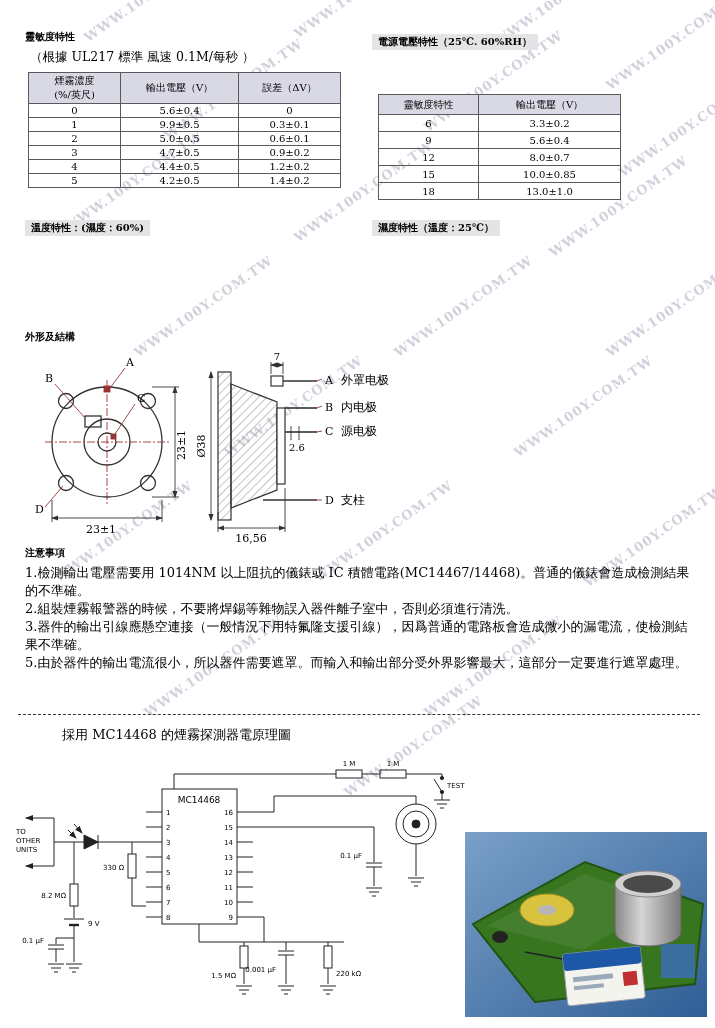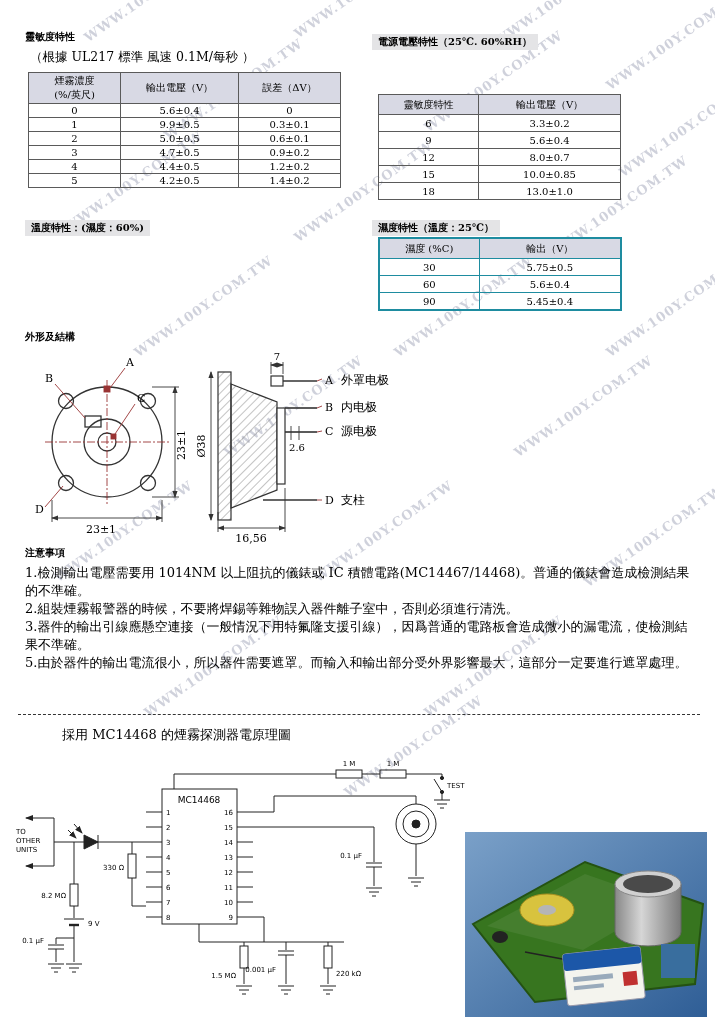--- a/index.html
+++ b/index.html
@@ -148,46 +148,20 @@
       </tbody>
   </table>
 
   <div class="abs" style="left:25px;top:216px">
     <span class="sec-title gray-bg">溫度特性：(濕度：60%)</span>
   </div>
 
   <div class="abs" style="left:372px;top:216px">
     <span class="sec-title gray-bg">濕度特性（溫度：25℃）</span>
   </div>
-  <table class="abs t4 teal" style="left:378px;top:237px;width:242px">
-    <colgroup>
-        <col style="width:100px">
-        <col style="width:142px">
-      </colgroup>
-    <thead>
-        <tr>
-          <th>濕度 (%C)</th>
-          <th>輸出（V）</th>
-        </tr>
-      </thead>
-    <tbody>
-        <tr>
-          <td>30</td>
-          <td>5.75±0.5</td>
-        </tr>
-        <tr>
-          <td>60</td>
-          <td>5.6±0.4</td>
-        </tr>
-        <tr>
-          <td>90</td>
-          <td>5.45±0.4</td>
-        </tr>
-      </tbody>
-  </table>
 
   <div class="abs sec-title" style="left:25px;top:330px">外形及結構</div>
 
   <svg class="abs" style="left:25px;top:350px" width="665" height="195" viewBox="0 0 665 195">
     <defs>
       <pattern id="hatch" width="6" height="6" patternUnits="userSpaceOnUse" patternTransform="rotate(45)">
         <line x1="0" y1="0" x2="0" y2="6" stroke="#888" stroke-width="1"></line>
       </pattern>
       <marker id="ah" orient="auto-start-reverse" markerWidth="8" markerHeight="6" refX="7" refY="3">
         <path d="M0,0L8,3L0,6z" fill="#333"></path>

